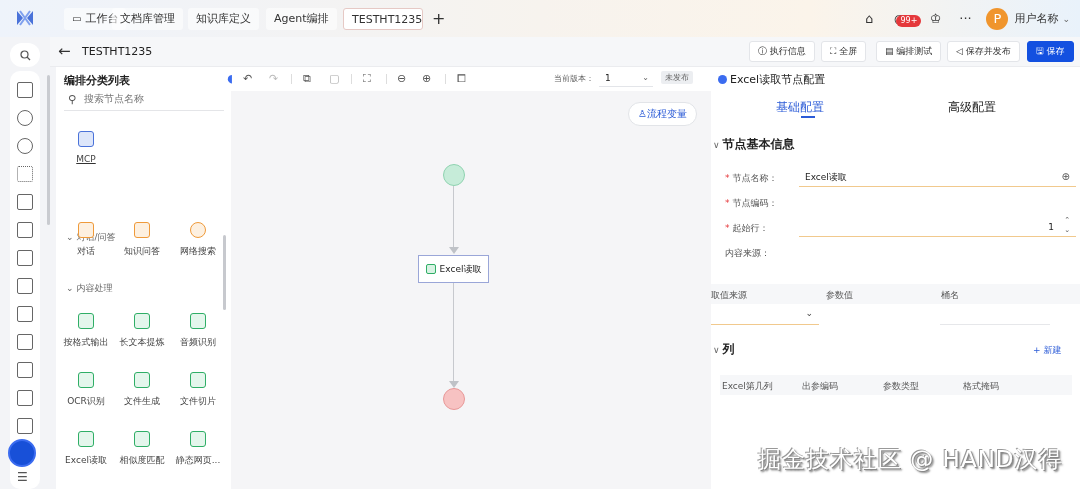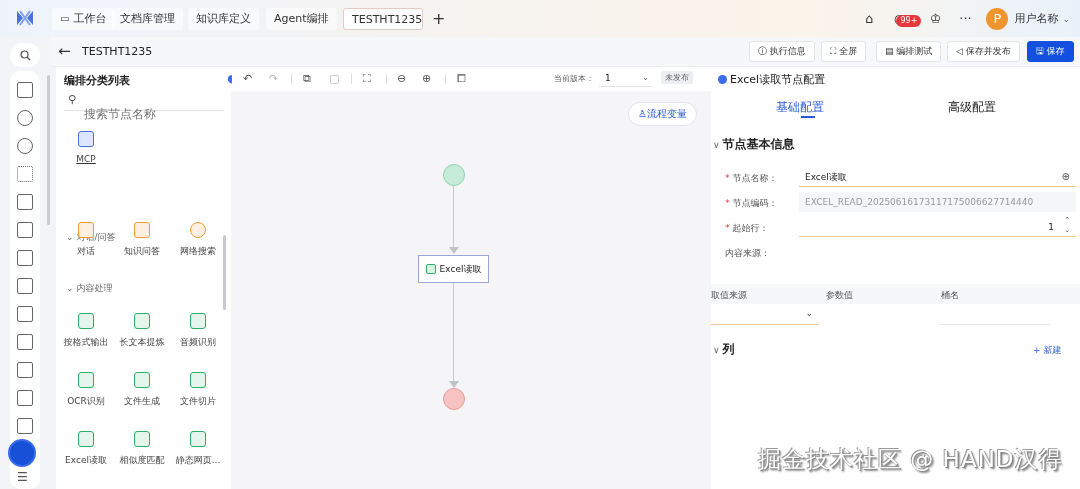--- a/index.html
+++ b/index.html
@@ -24,21 +24,21 @@
 .navsearch{position:absolute;left:10px;top:6px;width:30px;height:24px;border-radius:12px;background:#fff;display:flex;align-items:center;justify-content:center;}
 .navpanel{position:absolute;left:10px;top:34px;width:30px;height:418px;background:#fff;border-radius:10px;}
 .navicon{position:absolute;left:17px;width:16px;height:16px;border:1.3px solid #666;border-radius:2px;}
 .navfab{position:absolute;left:8px;top:402px;width:28px;height:28px;border-radius:50%;background:#1850d8;border:2px solid #3b6cf0;}
 .navcollapse{position:absolute;left:17px;top:433px;font-size:12px;color:#555;}
 .vscroll{position:absolute;left:47px;top:75px;width:3px;height:150px;background:#c9cbd0;border-radius:2px;}
 .catpanel{position:absolute;left:56px;top:67px;width:175px;height:422px;background:#fff;}
 .cattitle{position:absolute;left:8px;top:6px;font-weight:bold;font-size:11px;color:#222;}
 .catsearch{position:absolute;left:8px;top:24px;width:160px;height:20px;border-bottom:1px solid #e4e5e8;}
 .catsearch .q{position:absolute;left:4px;top:2px;font-size:11px;color:#555;}
-.catsearch input{position:absolute;left:20px;top:16px;width:130px;border:none;outline:none;font-size:12px;color:#999;background:transparent;font-family:"DejaVu Sans",sans-serif;}
+.catsearch input{position:absolute;left:20px;top:2px;width:130px;border:none;outline:none;font-size:10px;color:#999;background:transparent;font-family:"DejaVu Sans",sans-serif;}
 .section{position:absolute;left:10px;font-size:9px;color:#666;}
 .item{position:absolute;width:56px;text-align:center;}
 .item .ic{width:16px;height:16px;margin:0 auto;border-radius:3px;}
 .item .lbl{font-size:9px;color:#444;margin-top:7px;white-space:nowrap;}
 .ic.green{border:1.5px solid #2fae66;background:#e4f6ec;}
 .ic.orange{border:1.5px solid #ef9a3a;background:#fdf0e0;}
 .ic.blue{border:1.5px solid #4a72d9;background:#dde6fa;}
 .catscroll{position:absolute;left:223px;top:235px;width:3px;height:75px;background:#c7c9ce;border-radius:2px;}
 .toolbar{position:absolute;left:231px;top:67px;width:480px;height:24px;background:#fff;}
 .tb{position:absolute;top:5px;font-size:11px;color:#555;}
@@ -77,21 +77,21 @@
 </style>
 </head>
 <body>
 
 <div class="topbar">
   <svg class="logo" viewBox="0 0 18 18">
     <path d="M1 2 L7 9 L1 16 Z" fill="#4a72d9"></path>
     <path d="M17 2 L11 9 L17 16 Z" fill="#4a72d9"></path>
     <path d="M4 2 L14 16 M14 2 L4 16" stroke="#7fa0ee" stroke-width="2"></path>
   </svg>
-  <div class="tab" style="left:52px;">
+  <div class="tab" style="left:64px;">
     <span style="font-size:10px;margin-right:4px;">▭</span><span>工作台</span>
   </div>
   <div class="tab" style="left:112px;">文档库管理</div>
   <div class="tab" style="left:188px;">知识库定义</div>
   <div class="tab" style="left:266px;">Agent编排</div>
   <div class="tab active" style="left:343px;width:80px;">TESTHT1235</div>
   <div class="tab-add">+</div>
 
   <div class="topright">
     <div class="ticon">⌂</div>
@@ -244,21 +244,20 @@
   <div class="ctab active" style="left:65px;">基础配置</div>
   <div class="ctab-ul"></div>
   <div class="ctab" style="left:237px;color:#222;">高级配置</div>
 
   <div class="secthead" style="left:2px;top:69px;"><span class="c">∨</span><span>节点基本信息</span></div>
 
   <div class="flabel" style="top:105px;"><span class="req">*</span><span>节点名称：</span></div>
   <div class="finput" style="top:100px;"><span>Excel读取</span><span class="globe">⊕</span></div>
 
   <div class="flabel" style="top:130px;"><span class="req">*</span><span>节点编码：</span></div>
-  <div class="finput disabled" style="top:125px;">EXCEL_READ_20250616173117175006627714440</div>
 
   <div class="flabel" style="top:155px;"><span class="req">*</span><span>起始行：</span></div>
   <div class="finput" style="top:150px;">
       <span class="spinval">1</span>
       <span class="spin">⌃<br>⌄</span>
     </div>
 
   <div class="flabel" style="top:180px;">内容来源：</div>
 
   <div class="throw" style="top:217px;background:#f6f7f9;">
@@ -267,15 +266,21 @@
     <span class="th" style="left:230px;">桶名</span>
   </div>
   <div style="position:absolute;left:0;top:238px;width:108px;height:20px;border-bottom:1px solid #f1c98d;">
       <span style="position:absolute;right:6px;top:3px;font-size:9px;color:#444;">⌄</span>
     </div>
   <div style="position:absolute;left:229px;top:257px;width:110px;height:1px;background:#e6e7ea;"></div>
 
   <div class="secthead" style="left:2px;top:274px;"><span class="c">∨</span><span>列</span></div>
   <div class="newbtn">+ 新建</div>
 
+  <div class="throw" style="left:9px;width:352px;top:308px;">
+    <span class="th" style="left:2px;">Excel第几列</span>
+    <span class="th" style="left:82px;">出参编码</span>
+    <span class="th" style="left:163px;">参数类型</span>
+    <span class="th" style="left:243px;">格式掩码</span>
+  </div>
 </div>
 
 <div class="watermark">掘金技术社区 @ HAND汉得</div>
 
 </body></html>

